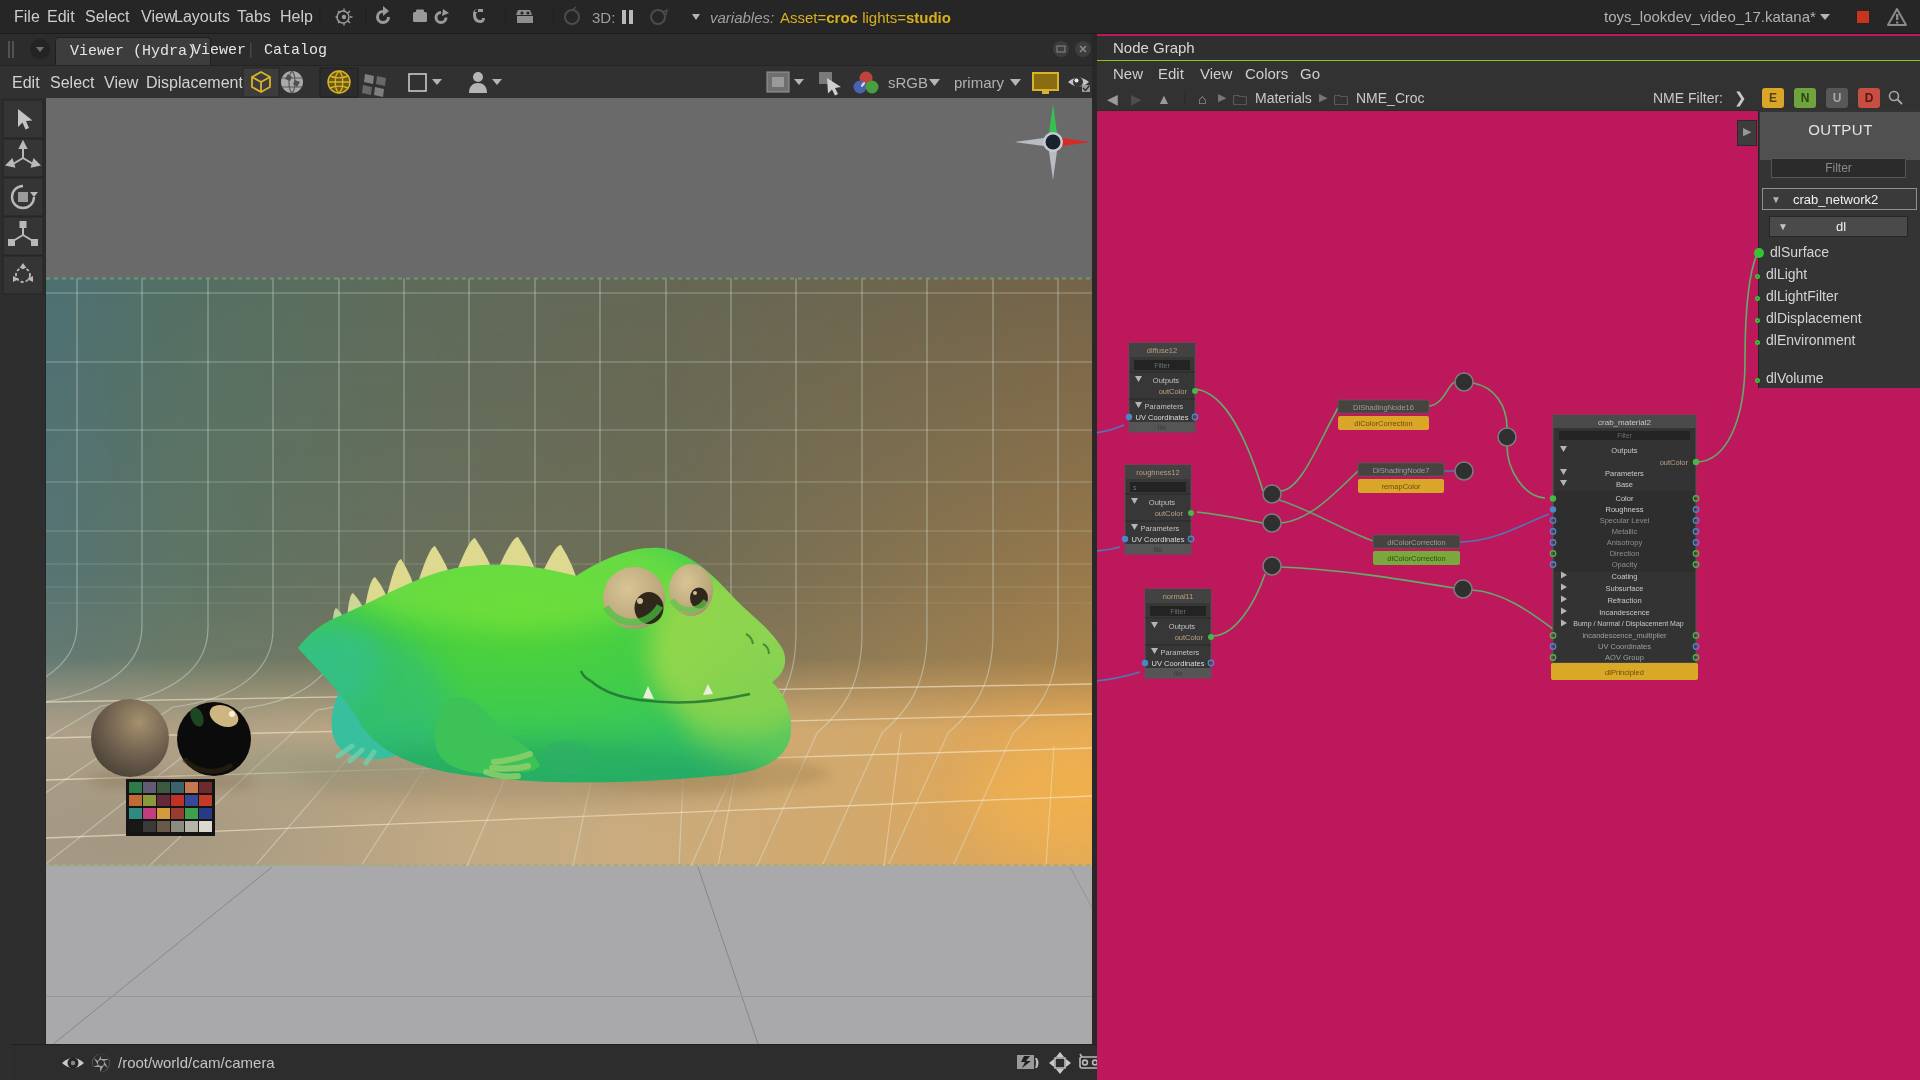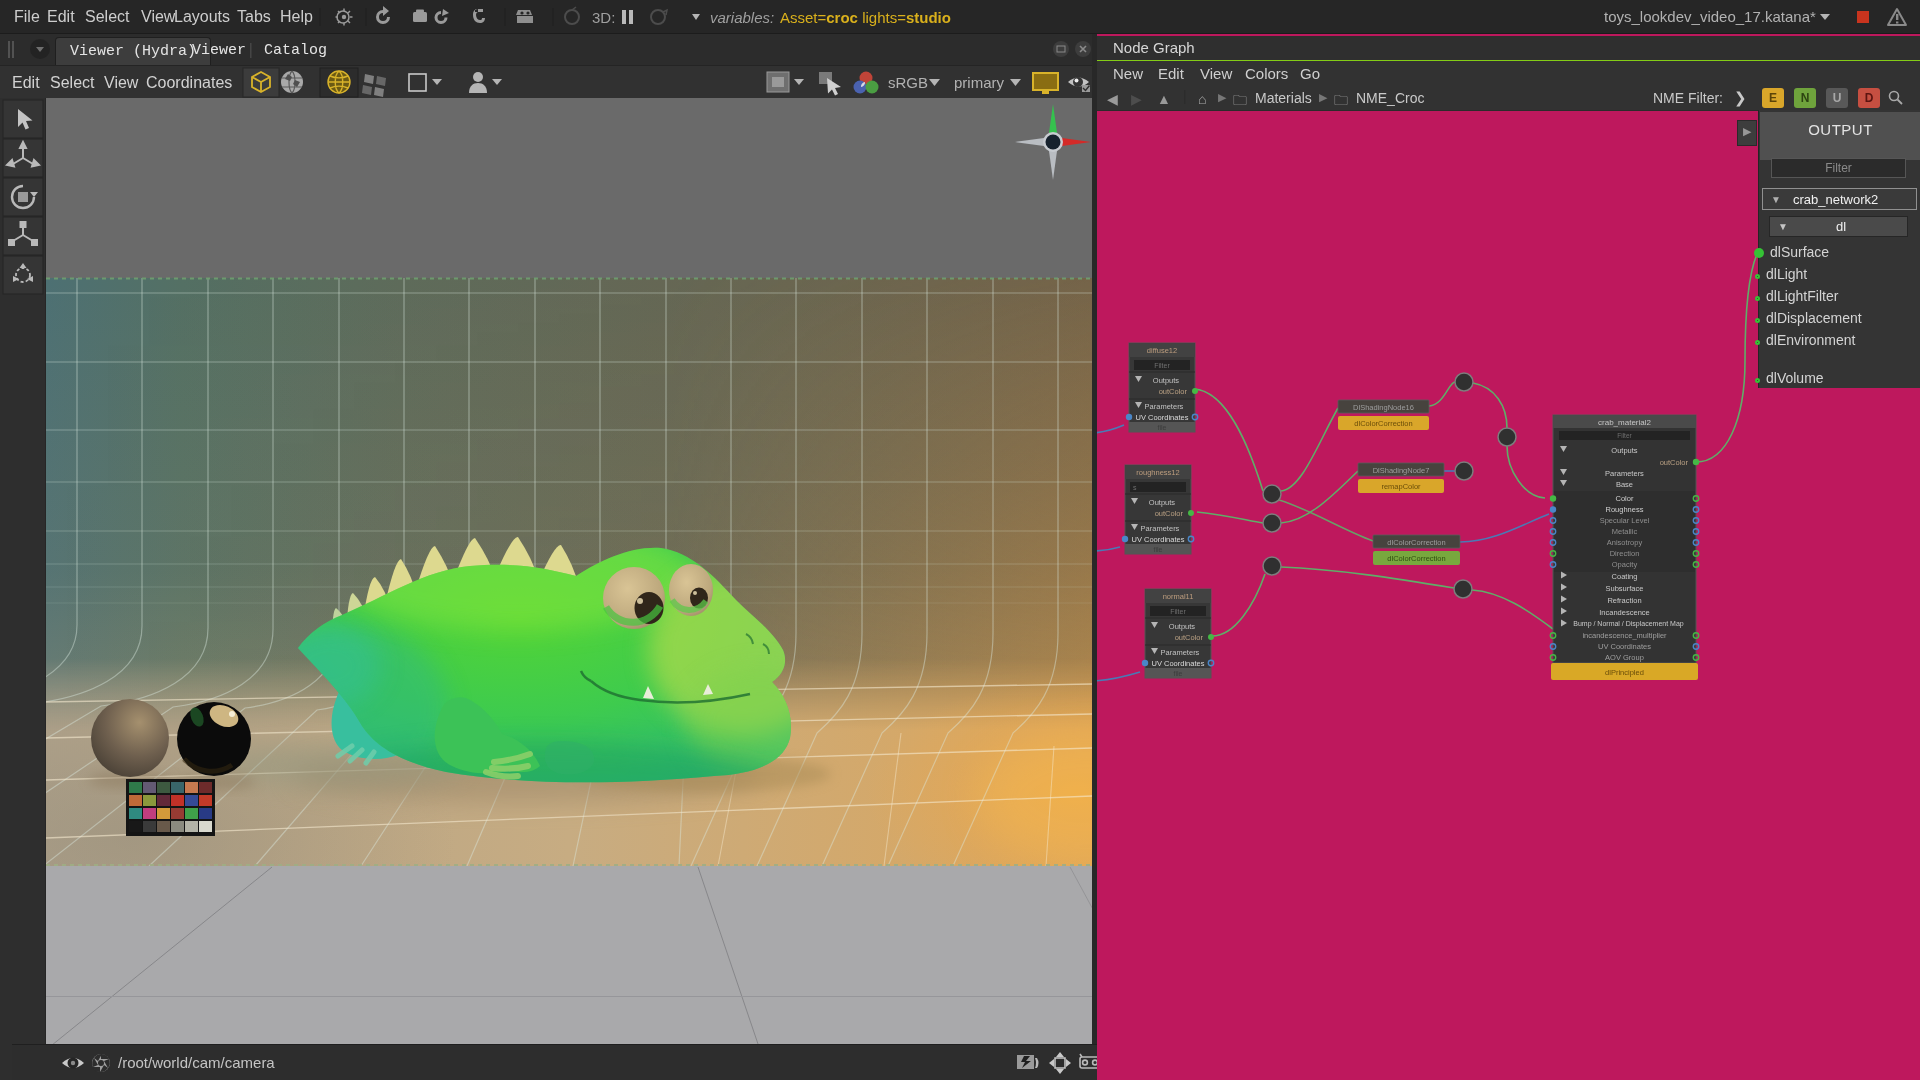--- a/index.html
+++ b/index.html
@@ -127,21 +127,21 @@
         <circle cx="21" cy="15" r="8" fill="#3d3d3d"></circle>
           <rect x="17" y="12" width="8" height="6" fill="none" stroke="#8a8a8a"></rect>
         <circle cx="43" cy="15" r="8" fill="#3d3d3d"></circle>
           <path d="M 40 12 l 6 6 m 0 -6 l -6 6" stroke="#8a8a8a" stroke-width="1.6"></path>
       </svg>
     </div>
     <div id="vmenu" class="abs">
       <span class="m" style="left:12px">Edit</span>
       <span class="m" style="left:50px">Select</span>
       <span class="m" style="left:104px">View</span>
-      <span class="m" style="left:146px">Coordinates</span>
+      <span class="m" style="left:146px">Displacement</span>
       <svg width="1092" height="33" viewBox="0 0 1092 33" style="position:absolute;left:0;top:0">
         <rect x="243" y="2" width="36" height="29" fill="#3c3c3c" stroke="#272727"></rect>
         <g stroke="#d9b32a" stroke-width="1.8" fill="none">
           <path d="M 261 6 l 9 5 l 0 10 l -9 5 l -9 -5 l 0 -10 z"></path>
           <path d="M 252 11 l 9 5 l 9 -5 M 261 16 l 0 10"></path>
         </g>
         <g>
           <circle cx="292" cy="16" r="11" fill="#a9a9a9"></circle>
           <path d="M 292 5 c -4 4 -4 18 0 22 M 292 5 c 4 4 4 18 0 22 M 282 12 l 20 0 M 282 21 l 20 0" stroke="#5a5a5a" stroke-width="1.2" fill="none"></path>
           <path d="M 288 8 l 4 3 l -2 4 l -5 -2 z M 295 14 l 5 2 l -3 5 l -4 -3 z" fill="#4f4f4f"></path>

